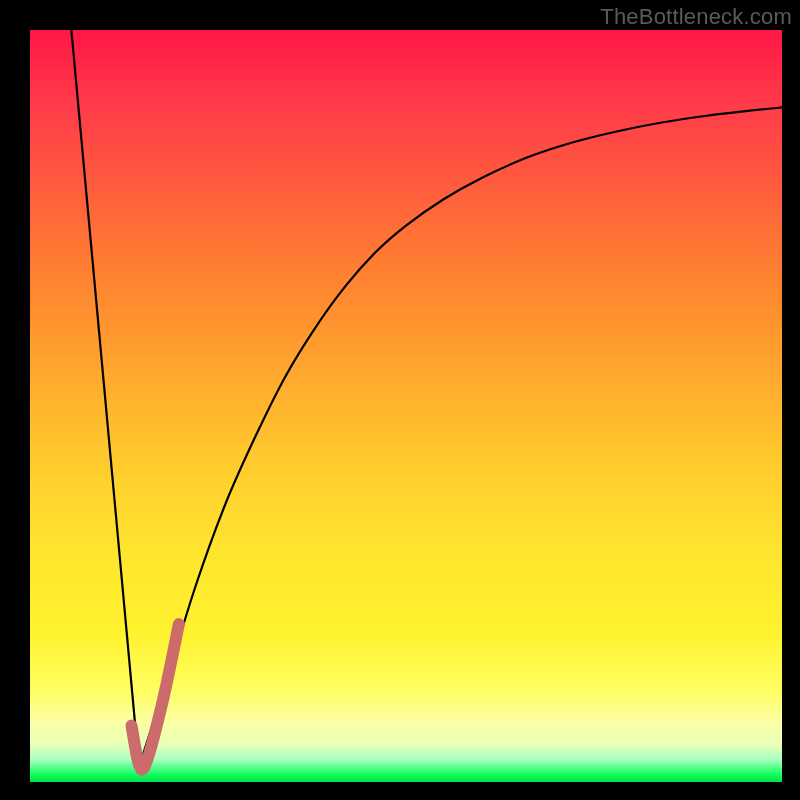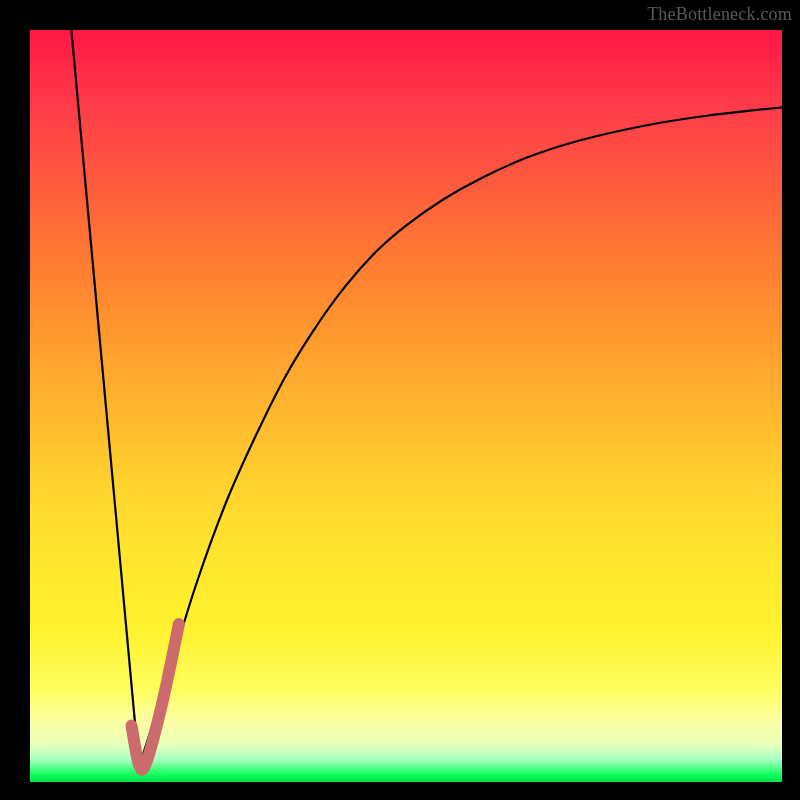--- a/index.html
+++ b/index.html
@@ -29,22 +29,22 @@
       #e9ffb8 95%,
       #a8ffc3 97%,
       #11ff5c 99%,
       #00e04a 100%);
   }
   .watermark {
     position: absolute;
     top: 4px;
     right: 8px;
     color: #5a5a5a;
-    font-family: Liberation Serif, serif;
-    font-size: 18px;
+    font-family: Liberation Sans, sans-serif;
+    font-size: 22px;
     letter-spacing: 0.2px;
   }
   svg { position: absolute; left: 0; top: 0; }
 </style>
 </head>
 <body>
 
 <div class="frame">
   <div class="gradient-bg"></div>
   <svg id="plot" viewBox="0 0 752 752" width="752" height="752">

